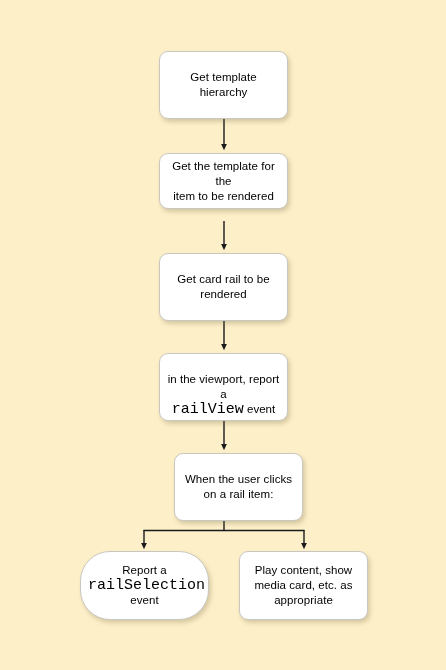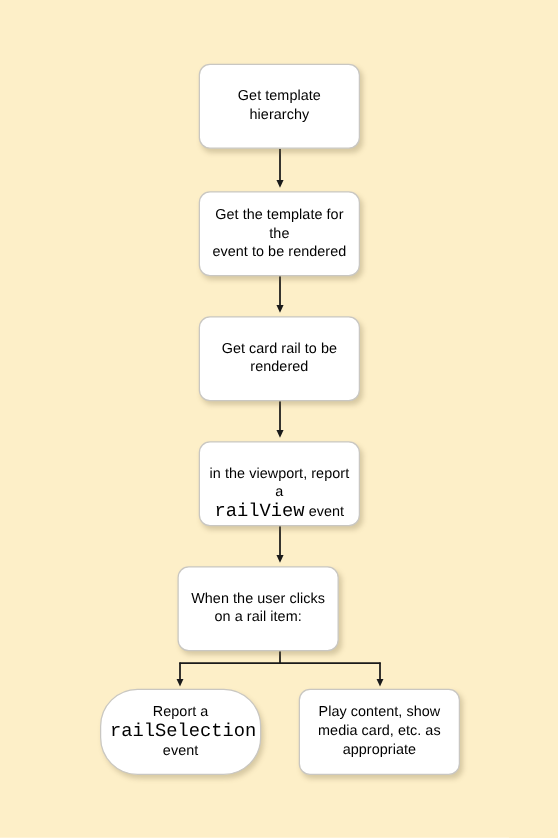--- a/index.html
+++ b/index.html
@@ -79,43 +79,43 @@
       <line x1="143.5" y1="530.5" x2="304.5" y2="530.5"></line>
       <line x1="144" y1="530" x2="144" y2="546" marker-end="url(#arrowhead)"></line>
       <line x1="304" y1="530" x2="304" y2="546" marker-end="url(#arrowhead)"></line>
     </g>
   </svg>
 
   <div class="node" style="left:159px; top:51px; width:129px; height:68px;">
     <span class="node-label">Get template hierarchy</span>
   </div>
 
-  <div class="node" style="left:159px; top:153px; width:129px; height:68px;align-items:center;">
+  <div class="node" style="left:159px; top:153px; width:129px; height:56px;align-items:center;">
     <span class="node-label">
       <span>Get the template for the</span><br>
-      <span>event to be rendered</span>
+      <span>item to be rendered</span>
     </span>
   </div>
 
   <div class="node" style="left:159px; top:253px; width:129px; height:68px;">
     <span class="node-label">
       <span>Get card rail to be</span><br>
       <span>rendered</span>
     </span>
   </div>
 
   <div class="node" style="left:159px; top:353px; width:129px; height:68px;">
     <span class="node-label">
       <br>
       <span>in the viewport, report a</span><br>
       <span class="mono">railView</span><span> event</span>
     </span>
   </div>
 
-  <div class="node" style="left:142px; top:453px; width:129px; height:68px;">
+  <div class="node" style="left:174px; top:453px; width:129px; height:68px;">
     <span class="node-label">
       <span>When the user clicks</span><br>
       <span>on a rail item:</span>
     </span>
   </div>
 
   <div class="node" style="left:80px; top:551px; width:129px; height:69px;border-radius:30px;">
     <span class="node-label">
       <span>Report a</span><br>
       <span class="mono">railSelection</span><br>

